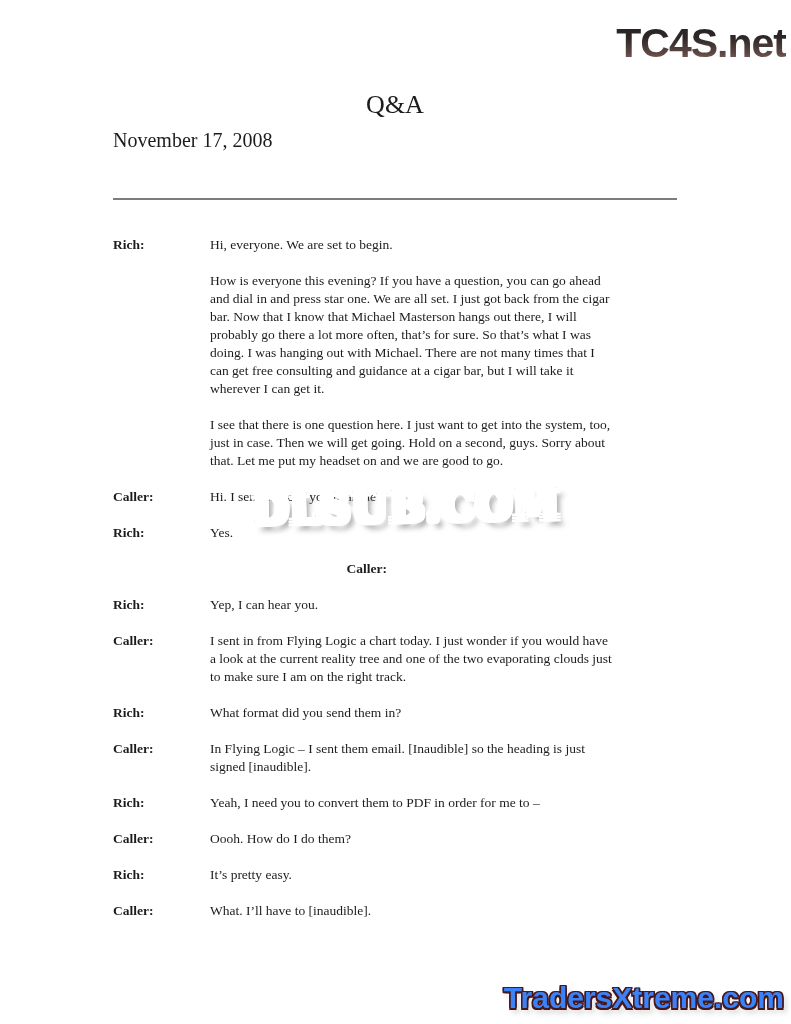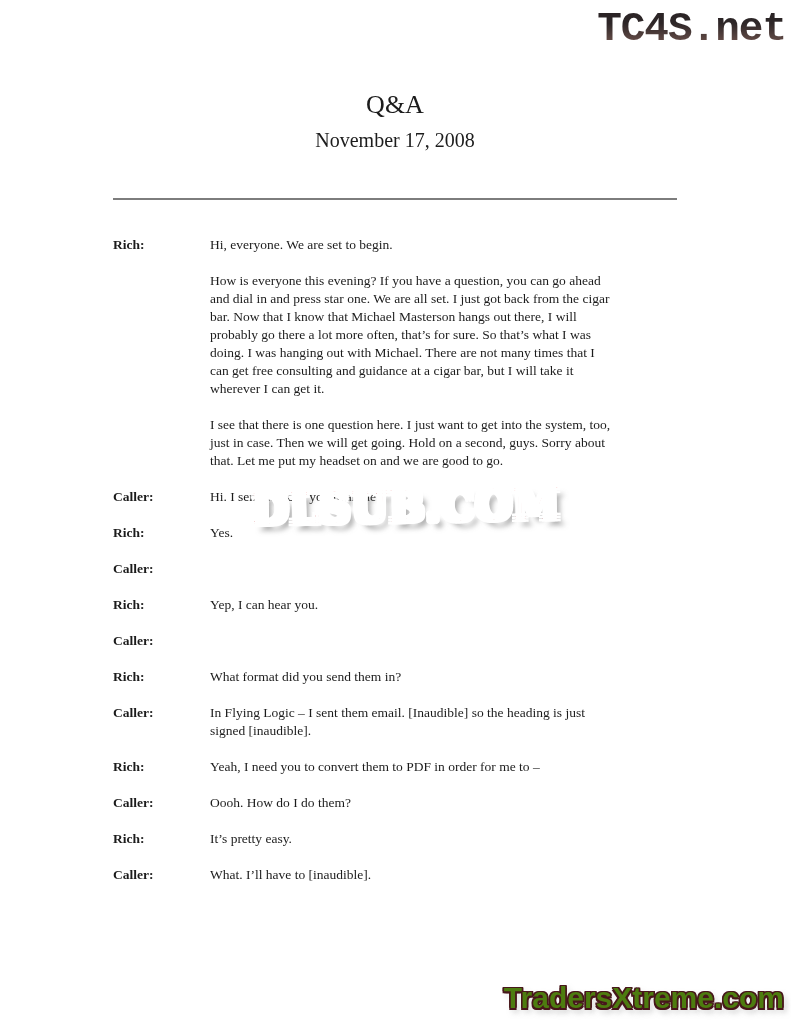--- a/index.html
+++ b/index.html
@@ -13,23 +13,23 @@
     height: 1024px;
     background: #ffffff;
     overflow: hidden;
     font-family: "Liberation Serif", serif;
     color: #1c1c1c;
   }
 
   
   .tc4s-logo {
     position: absolute;
-    top: 6px;
+    top: 20px;
     right: 5px;
-    font-family: Liberation Mono, monospace;
+    font-family: Liberation Sans, sans-serif;
     font-weight: bold;
     font-size: 41px;
     line-height: 46px;
     letter-spacing: -1px;
     background: linear-gradient(180deg, #272123 0%, #2e2728 38%, #5d4743 72%, #96746d 100%);
     -webkit-background-clip: text;
     background-clip: text;
     color: transparent;
     filter: blur(0.3px);
   }
@@ -44,40 +44,41 @@
   }
   .doc-title {
     margin: 0;
     text-align: center;
     font-size: 26px;
     line-height: 30px;
     font-weight: normal;
   }
   .doc-date {
     margin-top: 8px;
-    text-align: center;
+    text-align: left;
     font-size: 20px;
     line-height: 24px;
     font-weight: normal;
   }
   .divider {
     border: none;
     border-top: 2px solid #7d7d7d;
     margin: 46px 0 0 0;
   }
 
   
   .transcript {
     margin-top: 36px;
     font-size: 13.5px;
     line-height: 18px;
   }
   .entry {
     display: flex;
     margin-bottom: 18px;
+    justify-content: center;
   }
   .speaker {
     width: 97px;
     flex-shrink: 0;
     font-weight: bold;
   }
   .speech {
     white-space: pre;
     width: 467px;
   }
@@ -109,21 +110,21 @@
   
   .tx-logo {
     position: absolute;
     right: 7px;
     top: 981px;
     font-family: "Liberation Sans", sans-serif;
     font-weight: bold;
     font-size: 30px;
     line-height: 34px;
     letter-spacing: 0px;
-    color: #4d7c0f;
+    color: #3b82f6;
     text-shadow:
       -1.5px -1.5px 0 #47171b,  1.5px -1.5px 0 #47171b,
       -1.5px  1.5px 0 #47171b,  1.5px  1.5px 0 #47171b,
       -1.5px  0     0 #47171b,  1.5px  0     0 #47171b,
        0     -1.5px 0 #47171b,  0      1.5px 0 #47171b,
        0 0 6px #ffffff, 0 0 10px #ffffff, 3px 4px 6px rgba(150,150,150,0.7);
   }
 </style>
 </head>
 <body>
@@ -170,20 +171,23 @@
         <div class="speaker">Caller:</div>
       </div>
 
       <div class="entry">
         <div class="speaker">Rich:</div>
         <div class="speech">Yep, I can hear you.</div>
       </div>
 
       <div class="entry">
         <div class="speaker">Caller:</div>
+        <div class="speech">I sent in from Flying Logic a chart today. I just wonder if you would have
+a look at the current reality tree and one of the two evaporating clouds just
+to make sure I am on the right track.</div>
       </div>
 
       <div class="entry">
         <div class="speaker">Rich:</div>
         <div class="speech">What format did you send them in?</div>
       </div>
 
       <div class="entry">
         <div class="speaker">Caller:</div>
         <div class="speech">In Flying Logic – I sent them email. [Inaudible] so the heading is just

